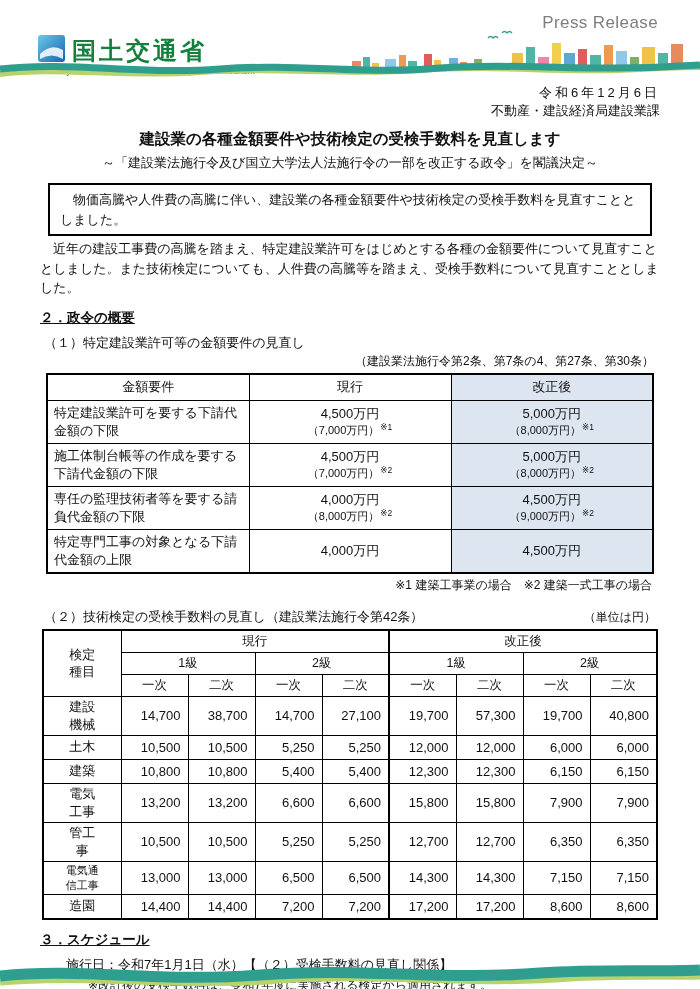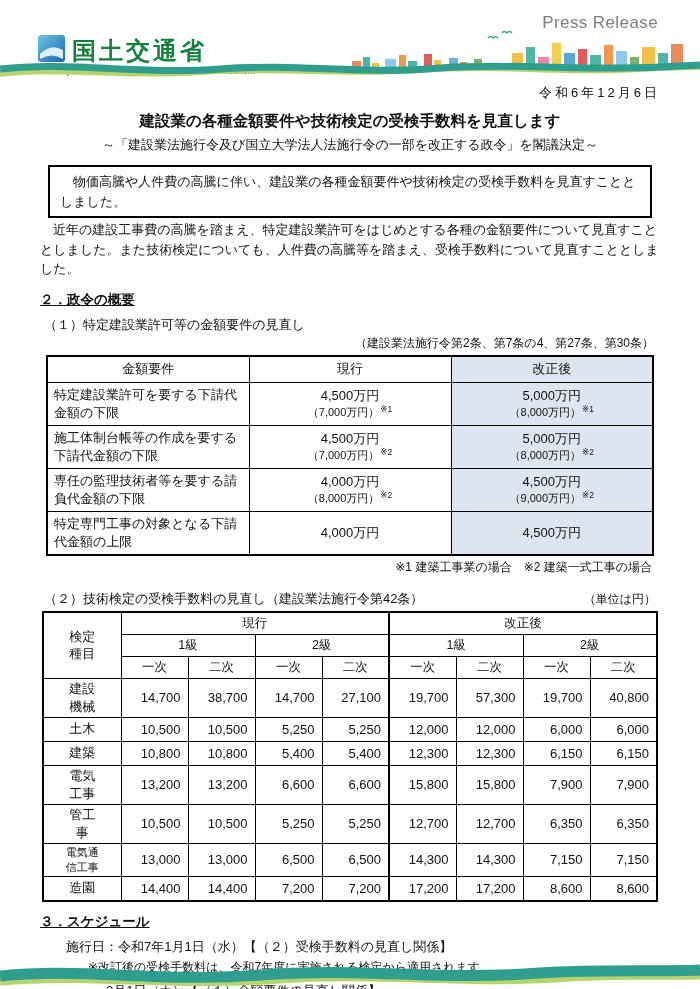--- a/index.html
+++ b/index.html
@@ -16,21 +16,21 @@
   .wave-bottom{position:absolute;bottom:0;left:0;}
 
   
   .content{position:absolute;top:84px;left:0;width:700px;padding:0 40px;box-sizing:border-box;}
   .date-block{text-align:right;font-size:13px;line-height:1.4;}
   .date-line{letter-spacing:3px;}
   .doc-title{text-align:center;font-size:15.5px;font-weight:bold;margin-top:9px;}
   .doc-subtitle{text-align:center;font-size:13px;margin-top:4px;}
   .summary-box{border:2px solid #000;margin:11px 8px 0;padding:5px 10px;font-size:13px;line-height:1.5;}
   .sec-heading{font-size:13.5px;font-weight:bold;text-decoration:underline;margin-top:11px;}
-  .sec-body{font-size:13px;line-height:1.5;margin-top:3px;font-family:Liberation Mono, monospace;}
+  .sec-body{font-size:13px;line-height:1.5;margin-top:3px;}
   .sub-title{font-size:13px;margin-top:7px;padding-left:4px;}
   .ref-line{font-size:12px;text-align:right;margin-top:1px;padding-right:6px;}
 
   table{border-collapse:collapse;}
   
   .t1{margin:3px auto 0;border:2px solid #000;table-layout:fixed;width:608px;}
   .t1 th,.t1 td{border:1px solid #000;font-weight:normal;}
   .t1 th{font-size:13px;height:23px;text-align:center;}
   .t1 td.item{width:330px;font-size:13px;padding:3px 6px;}
   .t1 td.num{width:139px;text-align:center;padding:2px 12px;height:34px;}
@@ -116,20 +116,21 @@
 
   <svg class="wave-top" width="700" height="26" viewBox="0 0 700 26">
     <path d="M0,18 C60,10 120,22 200,16 C280,10 340,20 420,14 C500,8 560,18 640,13 C660,12 680,11 700,11" stroke="#b6d36c" stroke-width="6" fill="none"></path>
     <path d="M0,13 C70,5 140,19 220,13 C300,7 360,19 440,12 C520,6 580,17 700,9" stroke="#2f9e8f" stroke-width="7" fill="none"></path>
   </svg>
 
   <div class="content">
 
     <div class="date-block">
       <div class="date-line">令和6年12月6日</div>
+      <div>不動産・建設経済局建設業課</div>
     </div>
 
     <div class="doc-title">建設業の各種金額要件や技術検定の受検手数料を見直します</div>
     <div class="doc-subtitle">～「建設業法施行令及び国立大学法人法施行令の一部を改正する政令」を閣議決定～</div>
 
     <div class="summary-box">　物価高騰や人件費の高騰に伴い、建設業の各種金額要件や技術検定の受検手数料を見直すこととしました。</div>
 
     <div class="sec-body">　近年の建設工事費の高騰を踏まえ、特定建設業許可をはじめとする各種の金額要件について見直すこととしました。また技術検定についても、人件費の高騰等を踏まえ、受検手数料について見直すこととしました。</div>
 
     <div class="sec-heading">２．政令の概要</div>

